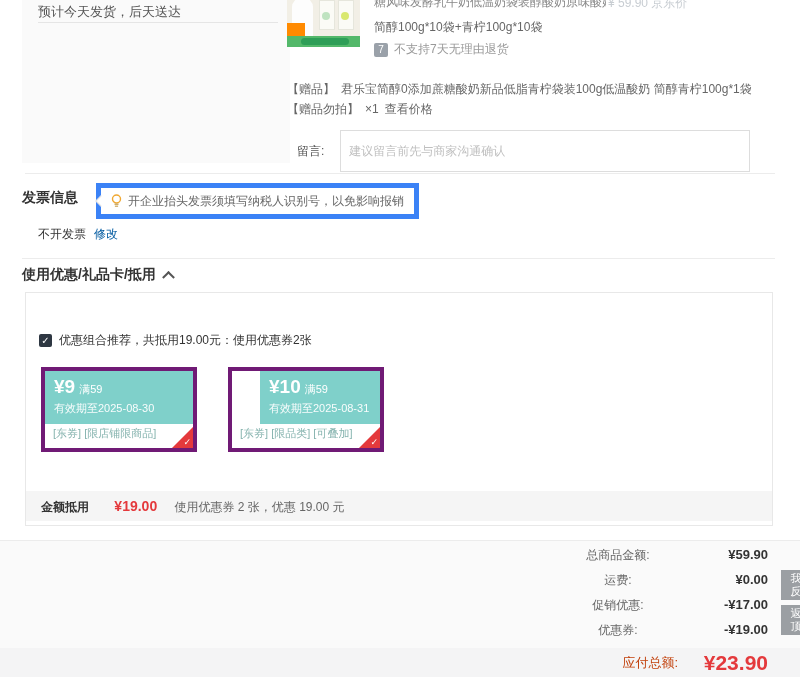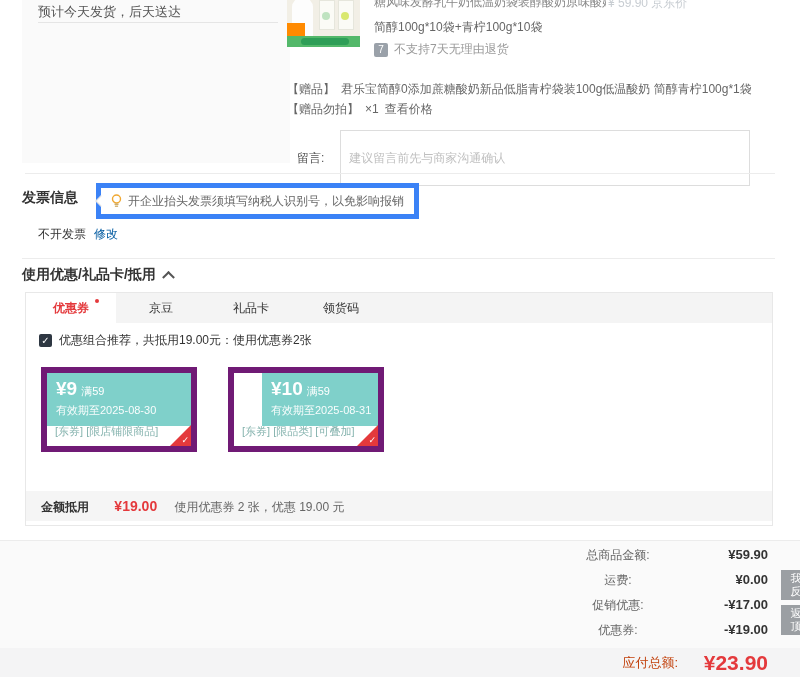--- a/index.html
+++ b/index.html
@@ -29,21 +29,21 @@
                    font-size:10px;line-height:14px;text-align:center;}
   .product-price{position:absolute;left:608px;top:-5px;font-size:12px;color:#c8cdd2;}
 
   .gift-row{position:absolute;left:287px;top:79px;width:488px;line-height:20px;color:#666;}
   .gift-label{margin-right:6px;}
   .gift-qty{margin:0 6px;}
   .view-price-link{cursor:pointer;color:#666;}
 
   .message-row{position:absolute;left:297px;top:130px;display:flex;align-items:center;}
   .message-label{color:#555;margin-right:16px;}
-  .message-input{width:392px;height:22px;border:1px solid #ddd;font-size:12px;padding:16px 8px;color:#333;
+  .message-input{width:392px;height:22px;border:1px solid #ddd;font-size:12px;padding:9px 8px;color:#333;
                  font-family:"Liberation Sans","DejaVu Sans",sans-serif;background:#fff;}
   .message-input::placeholder{color:#bfbfbf;}
 
   .divider-1{position:absolute;left:25px;right:25px;top:173px;border-top:1px solid #ececec;}
   .divider-2{position:absolute;left:22px;right:25px;top:258px;border-top:1px solid #ececec;}
 
   
   .invoice-title{position:absolute;left:22px;top:189px;font-size:14px;font-weight:bold;color:#333;}
   .invoice-tip{position:absolute;left:96px;top:183px;height:26px;border:5px solid #3b82f6;background:#fff;
                display:flex;align-items:center;gap:6px;padding:0 10px;color:#666;font-size:12px;}
@@ -62,21 +62,21 @@
              box-sizing:border-box;background:#fff;}
   .tab-bar{display:flex;height:30px;background:#f4f4f4;}
   .tab{width:90px;line-height:30px;text-align:center;color:#333;cursor:pointer;position:relative;}
   .tab.active{background:#fff;color:#e4393c;font-weight:bold;}
   .tab-dot{position:absolute;top:6px;right:17px;width:4px;height:4px;border-radius:50%;background:#e4393c;}
 
   .combo-row{position:absolute;left:13px;top:39px;display:flex;align-items:center;gap:7px;color:#333;}
   .combo-checkbox{width:13px;height:13px;background:#2e3742;color:#fff;border-radius:2px;font-size:10px;
                   line-height:13px;text-align:center;cursor:pointer;}
 
-  .coupon{position:absolute;top:74px;width:156px;height:85px;border:6px solid #701a75;box-sizing:border-box;
+  .coupon{position:absolute;top:74px;width:156px;height:85px;border:4px solid #701a75;box-sizing:border-box;
           background:#fff;cursor:pointer;}
   .coupon-1{left:15px;} .coupon-2{left:202px;padding-left:28px;}
   .coupon-top{height:53px;background:#7fd0ca;color:#fff;padding:5px 0 0 9px;box-sizing:border-box;}
   .coupon-amount{font-size:19px;font-weight:bold;}
   .coupon-cond{font-size:11px;margin-left:4px;}
   .coupon-valid{font-size:11px;margin-top:3px;color:rgba(255,255,255,.95);}
   .coupon-tags{position:absolute;left:8px;bottom:7px;font-size:11px;color:#85b3ae;}
   .coupon-corner{position:absolute;right:0;bottom:0;width:0;height:0;
                  border-left:21px solid transparent;border-bottom:21px solid #e4393c;}
   .coupon-check{position:absolute;right:2px;bottom:1px;color:#fff;font-size:9px;}
@@ -161,35 +161,20 @@
     <span>不开发票</span><span class="invoice-edit">修改</span>
   </div>
 
   <div class="divider-2"></div>
 
   <div class="discount-title">
     <span>使用优惠/礼品卡/抵用</span><span class="chevron-up"></span>
   </div>
 
   <div class="tab-panel">
-    <div class="tab-bar">
-      <div class="tab active">
-        <span>优惠券</span>
-        <span class="tab-dot"></span>
-      </div>
-      <div class="tab">
-        <span>京豆</span>
-      </div>
-      <div class="tab">
-        <span>礼品卡</span>
-      </div>
-      <div class="tab">
-        <span>领货码</span>
-      </div>
-    </div>
 
     <div class="combo-row">
       <span class="combo-checkbox">✓</span>
       <span>优惠组合推荐，共抵用19.00元：使用优惠券2张</span>
     </div>
 
     <div class="coupon coupon-1">
       <div class="coupon-top">
         <span class="coupon-amount">¥9</span><span class="coupon-cond">满59</span>
         <div class="coupon-valid">有效期至2025-08-30</div>

